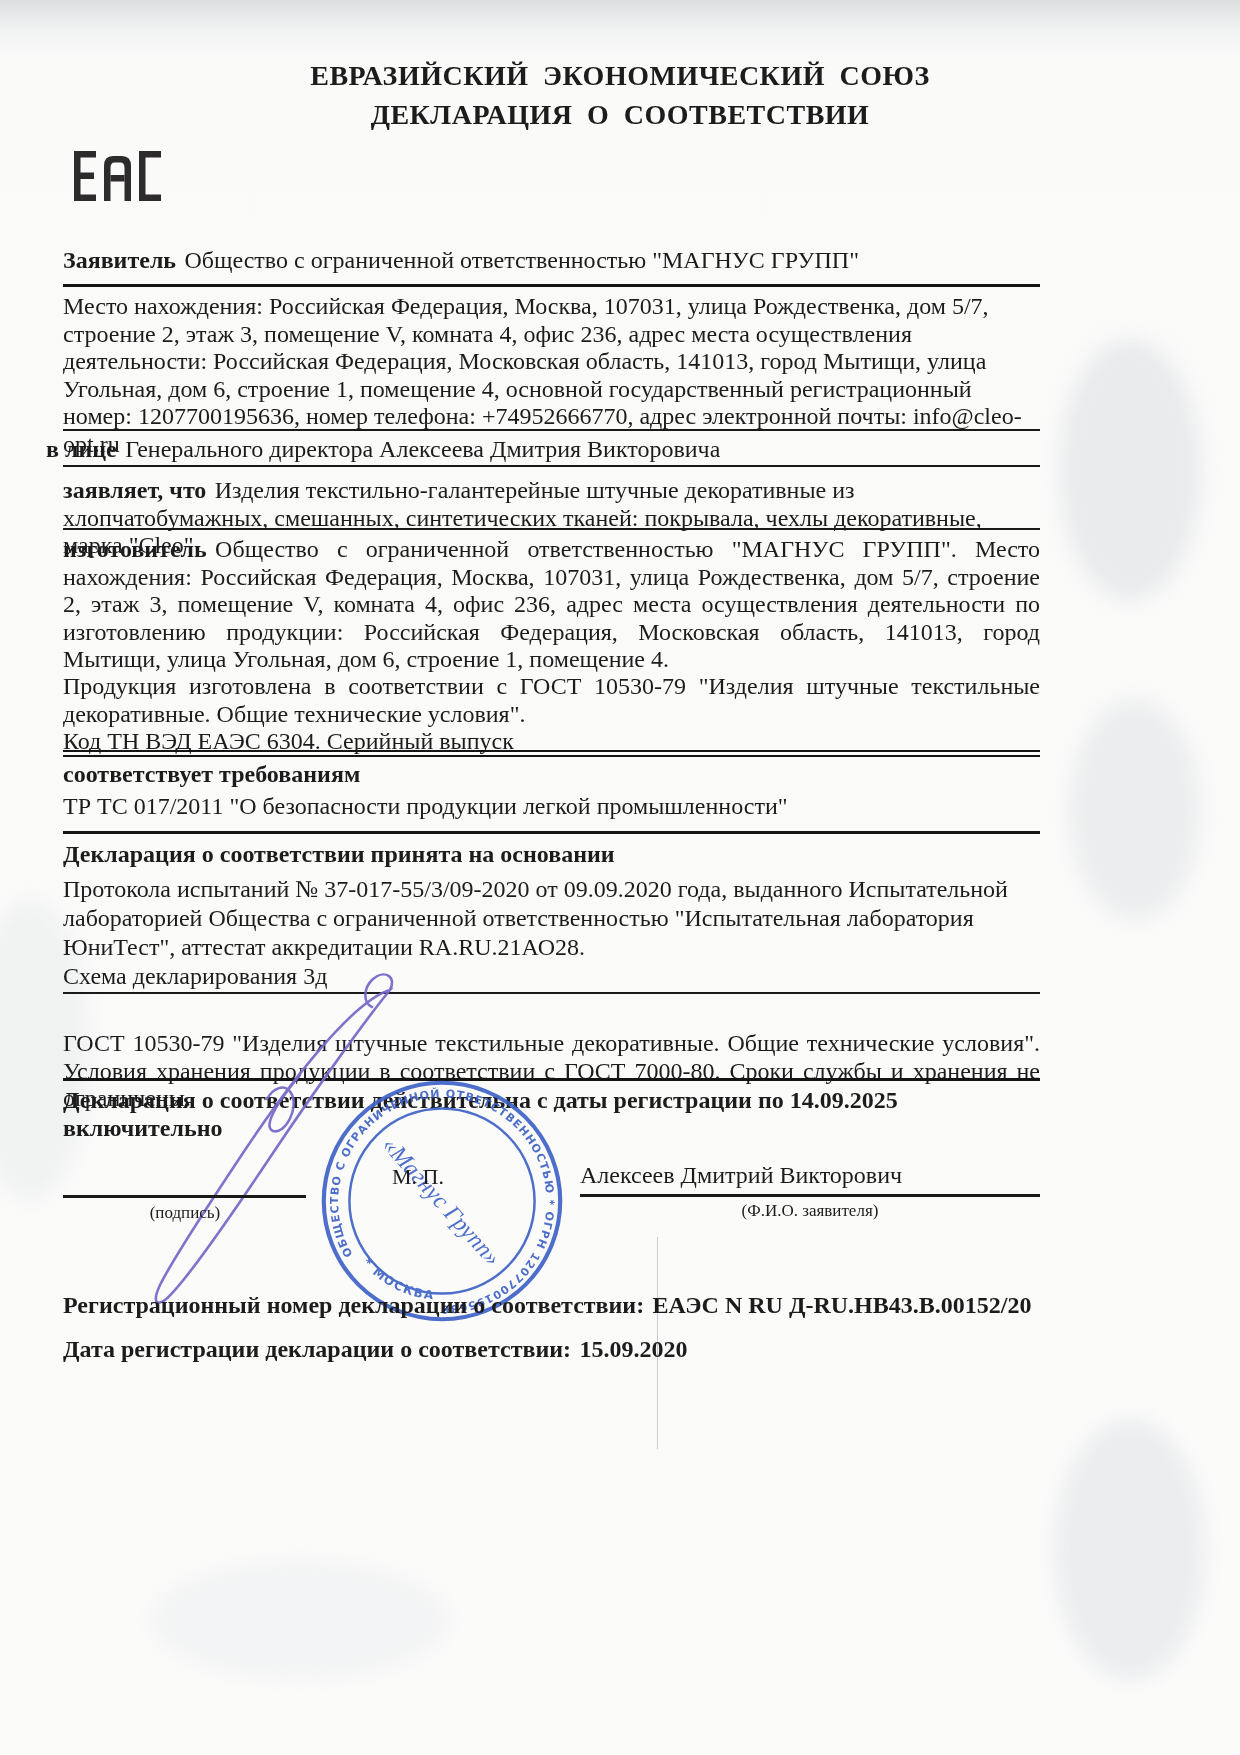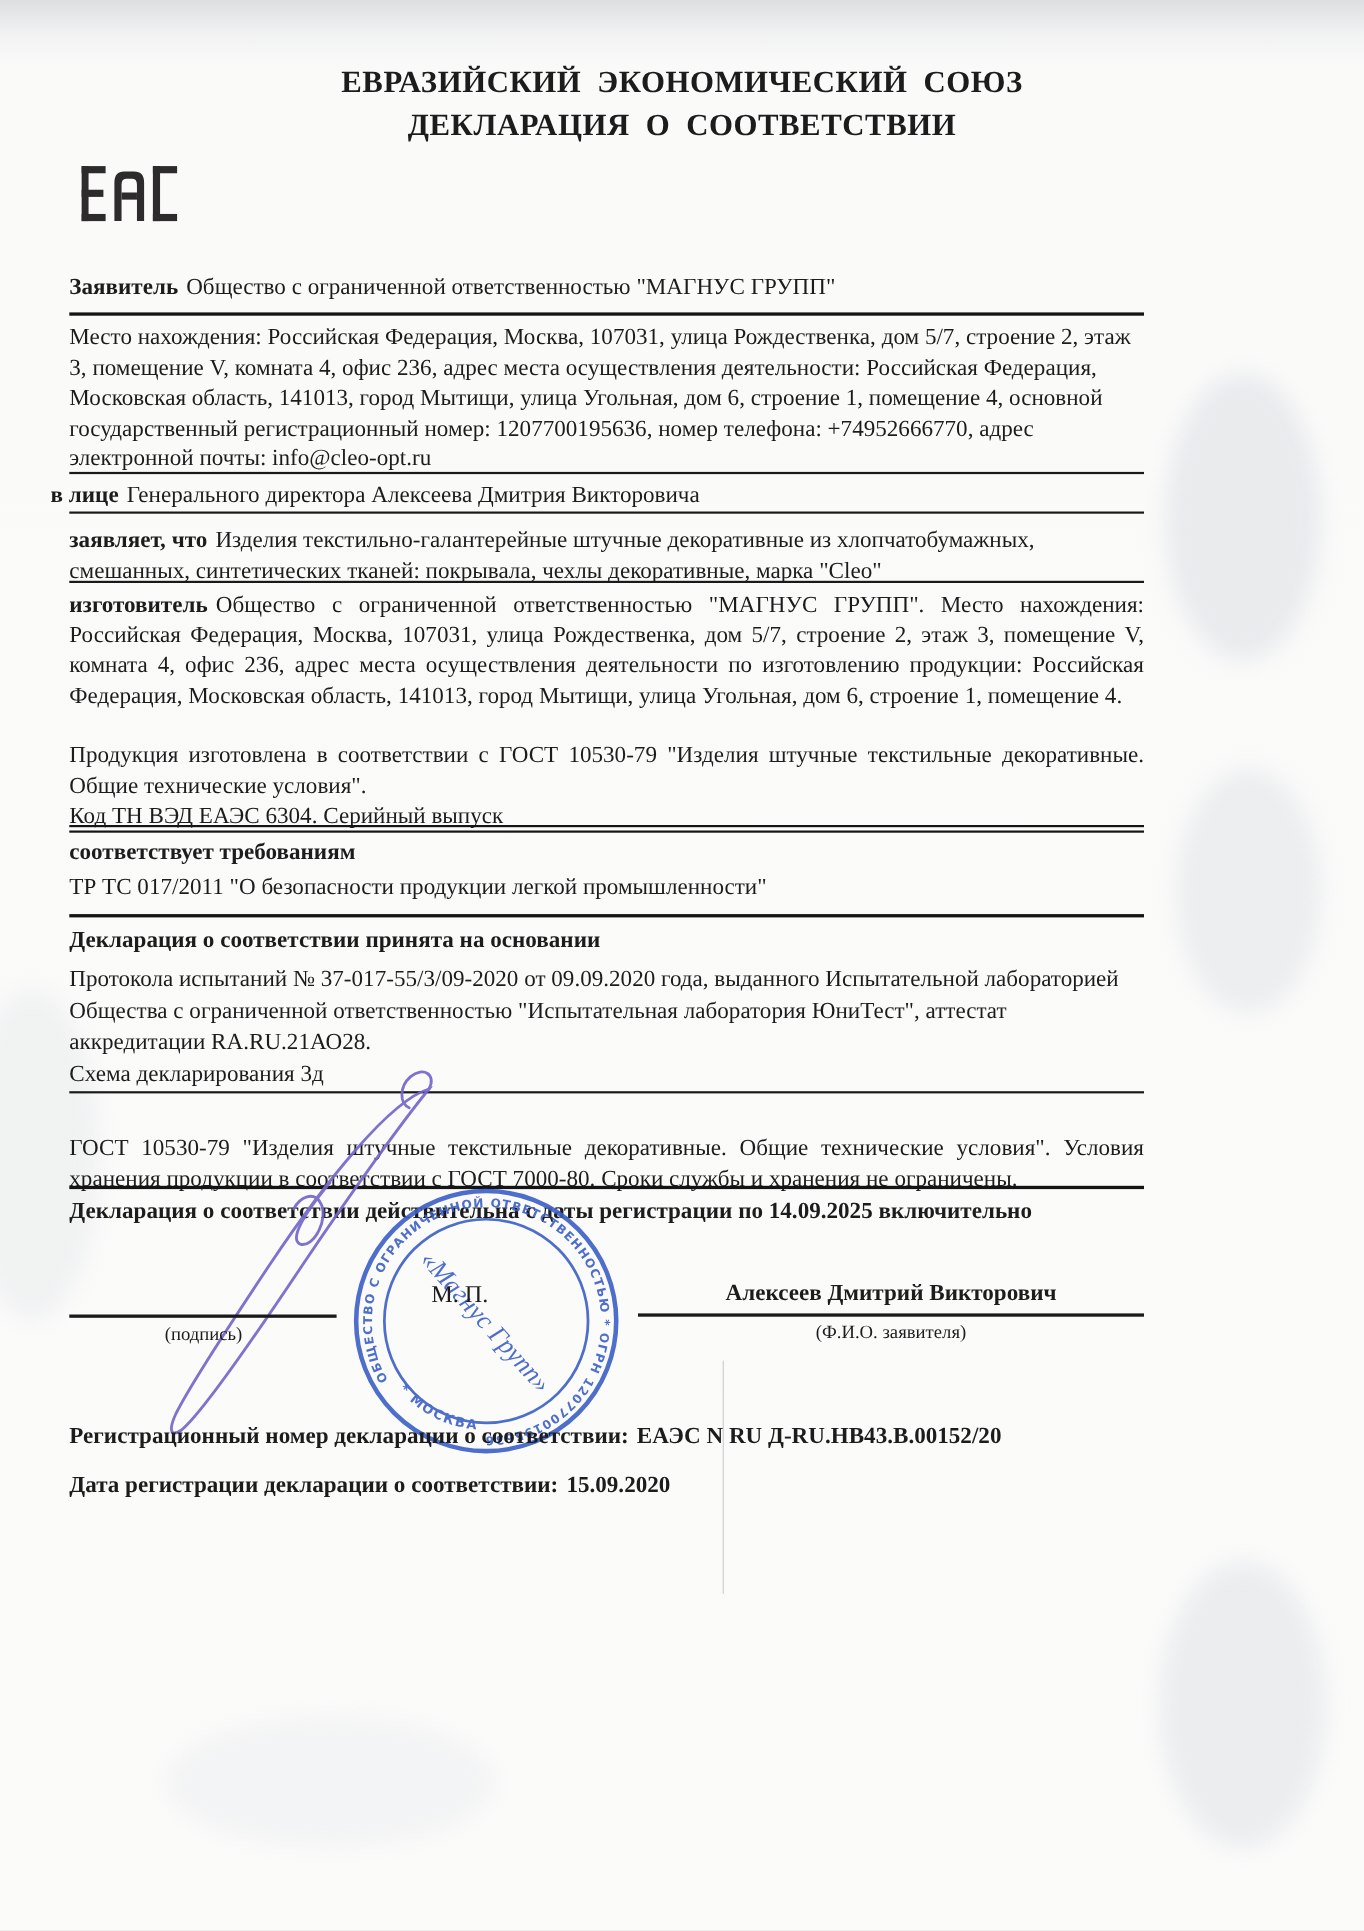--- a/index.html
+++ b/index.html
@@ -1,24 +1,24 @@
 <!DOCTYPE html>
 <html><head>
 <meta charset="utf-8">
 <style>
   html,body{margin:0;padding:0;background:#e8e8e8;}
   .page{position:relative;width:1240px;height:1755px;margin:0 auto;overflow:hidden;
         background:linear-gradient(180deg,#f5f6f6 0%,#fafaf9 4%,#fbfbfa 100%);
         font-family:"Liberation Serif","DejaVu Serif",serif;color:#1c1c1c;}
   .abs{position:absolute;}
-  .t{font-size:21px;line-height:27.5px;}
+  .t{font-size:24px;line-height:27.5px;}
   .b{font-weight:bold;}
   .lbl{font-weight:bold;margin-right:.35em;}
   .just{text-align:justify;}
-  .center{text-align:center;font-weight:bold;}
+  .center{}
   .title{font-size:28px;font-weight:bold;letter-spacing:.5px;word-spacing:7px;width:100%;text-align:center;}
   .rule{background:#141414;height:3px;}
   .rule-thin{background:#1a1a1a;height:2px;}
   .rule-double{height:3px;border-top:2px solid #141414;border-bottom:2px solid #141414;background:transparent;}
   .cap{font-size:17px;text-align:center;}
   .blob{position:absolute;border-radius:50%;filter:blur(10px);pointer-events:none;}
   .band-top{position:absolute;top:0;left:0;right:0;height:56px;pointer-events:none;
         background:linear-gradient(180deg,rgba(196,200,205,.5) 0%,rgba(228,230,232,.3) 55%,rgba(250,250,250,0) 100%);}
   .crease{position:absolute;width:1px;background:rgba(110,115,128,.35);}
   svg text{user-select:none;}

